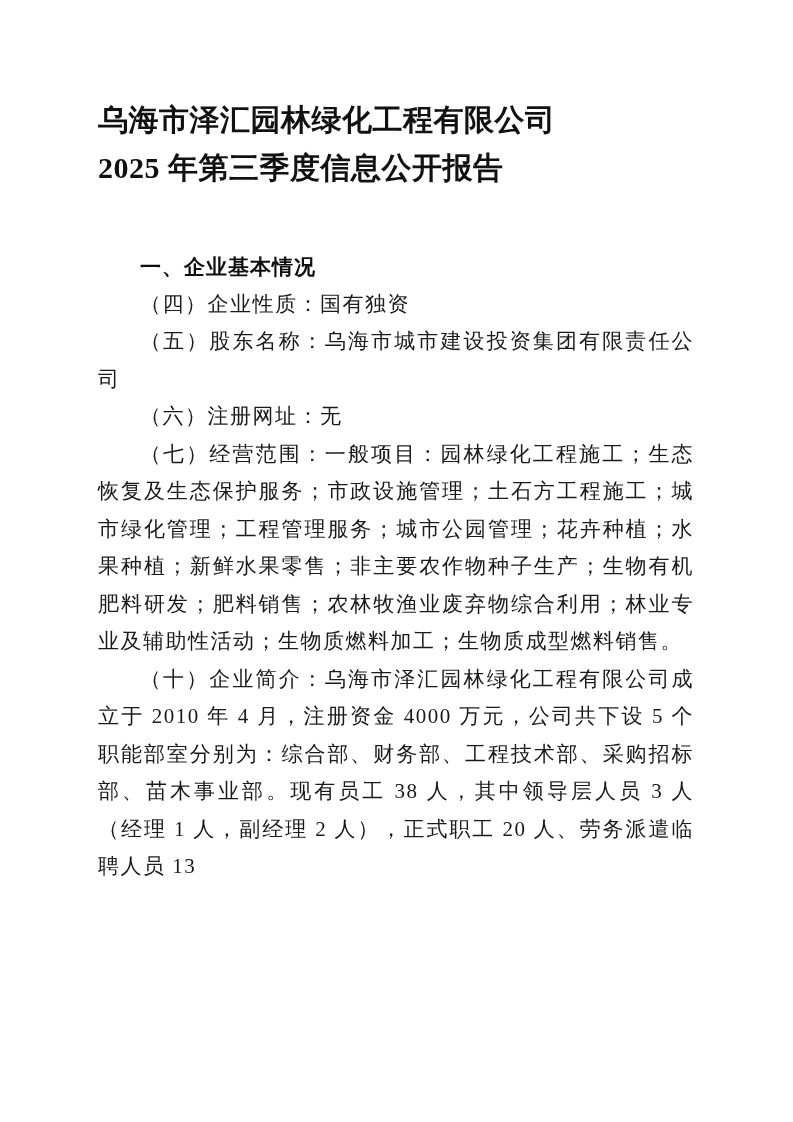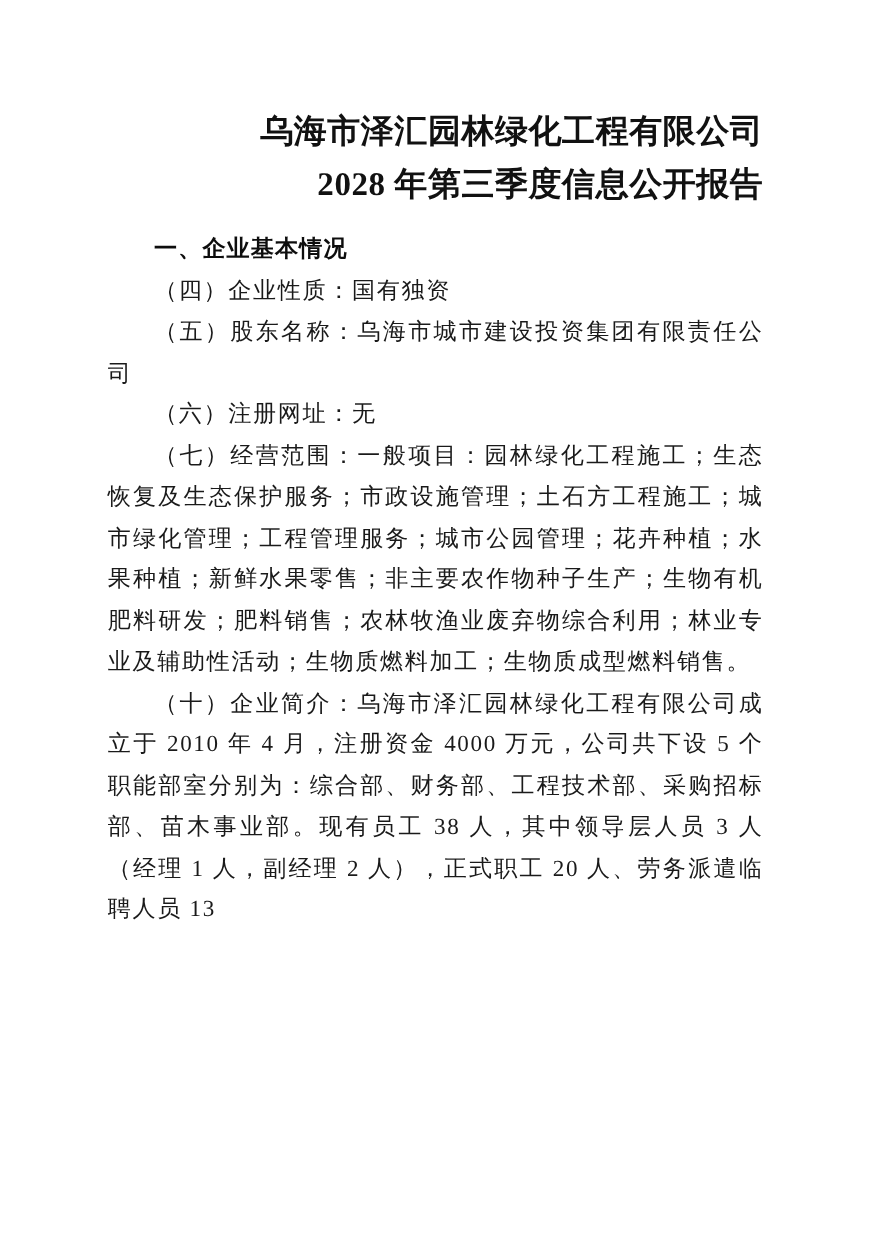--- a/index.html
+++ b/index.html
@@ -13,29 +13,29 @@
     height: 1122px;
     background: #ffffff;
     box-sizing: border-box;
     padding: 96px 99px 0 98px;
     overflow: hidden;
     color: #1a1a1a;
     font-family: "Liberation Serif", "DejaVu Serif", serif;
   }
   .doc-title {
     margin: 0;
-    text-align: right;
+    text-align: left;
     font-size: 30px;
     line-height: 48px;
     font-weight: 700;
     color: #111111;
     letter-spacing: 0.5px;
   }
   .doc-body {
-    margin-top: 16px;
+    margin-top: 56px;
     font-size: 21px;
     line-height: 37.5px;
     letter-spacing: 1.5px;
     text-align: justify;
     text-justify: inter-ideograph;
   }
   .section-heading {
     margin: 0;
     text-indent: 2em;
     font-weight: 700;
@@ -47,21 +47,21 @@
     margin: 0;
     text-indent: 2em;
   }
 </style>
 </head>
 <body>
 
 <div class="page">
   <h1 class="doc-title">
     <div>乌海市泽汇园林绿化工程有限公司</div>
-    <div>2028 年第三季度信息公开报告</div>
+    <div>2025 年第三季度信息公开报告</div>
   </h1>
 
   <div class="doc-body">
     <div class="section-heading">一、企业基本情况</div>
     <p>（四）企业性质：国有独资</p>
     <p>（五）股东名称：乌海市城市建设投资集团有限责任公司</p>
     <p>（六）注册网址：无</p>
     <p>（七）经营范围：一般项目：园林绿化工程施工；生态恢复及生态保护服务；市政设施管理；土石方工程施工；城市绿化管理；工程管理服务；城市公园管理；花卉种植；水果种植；新鲜水果零售；非主要农作物种子生产；生物有机肥料研发；肥料销售；农林牧渔业废弃物综合利用；林业专业及辅助性活动；生物质燃料加工；生物质成型燃料销售。</p>
     <p>（十）企业简介：乌海市泽汇园林绿化工程有限公司成立于 2010 年 4 月，注册资金 4000 万元，公司共下设 5 个职能部室分别为：综合部、财务部、工程技术部、采购招标部、苗木事业部。现有员工 38 人，其中领导层人员 3 人（经理 1 人，副经理 2 人），正式职工 20 人、劳务派遣临聘人员 13</p>
   </div>

